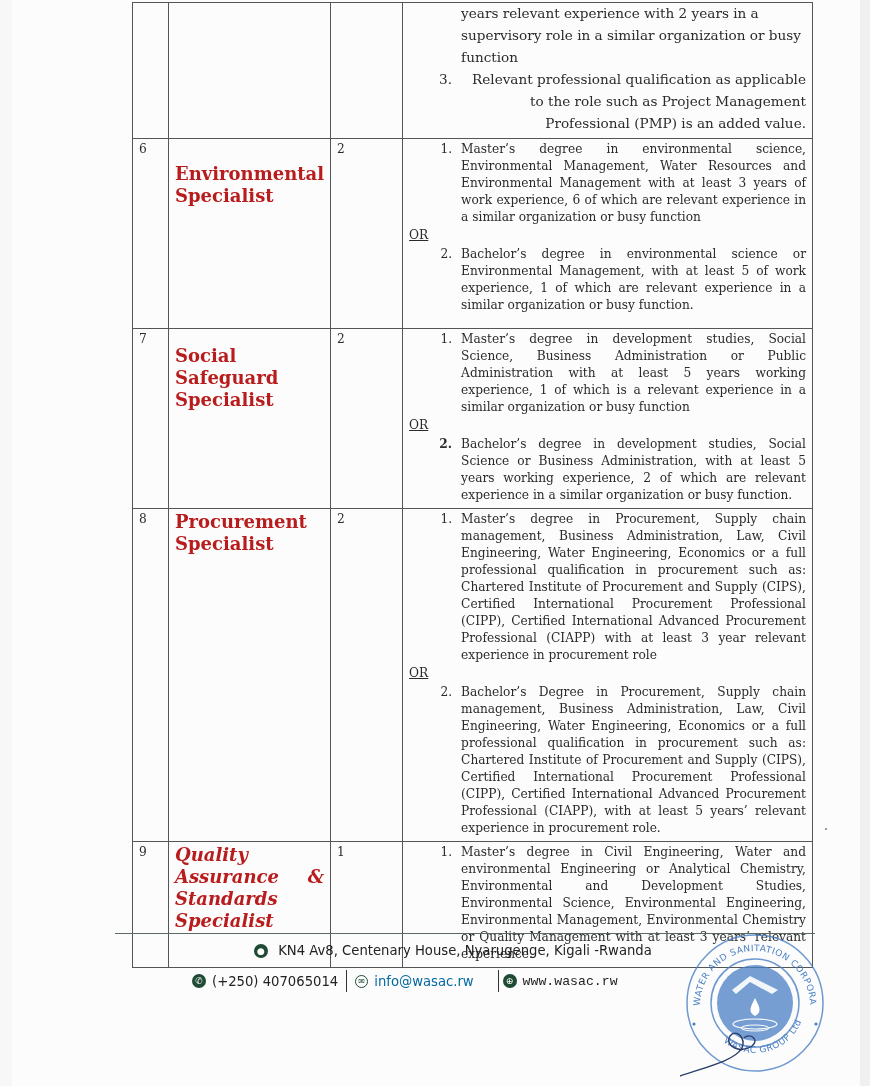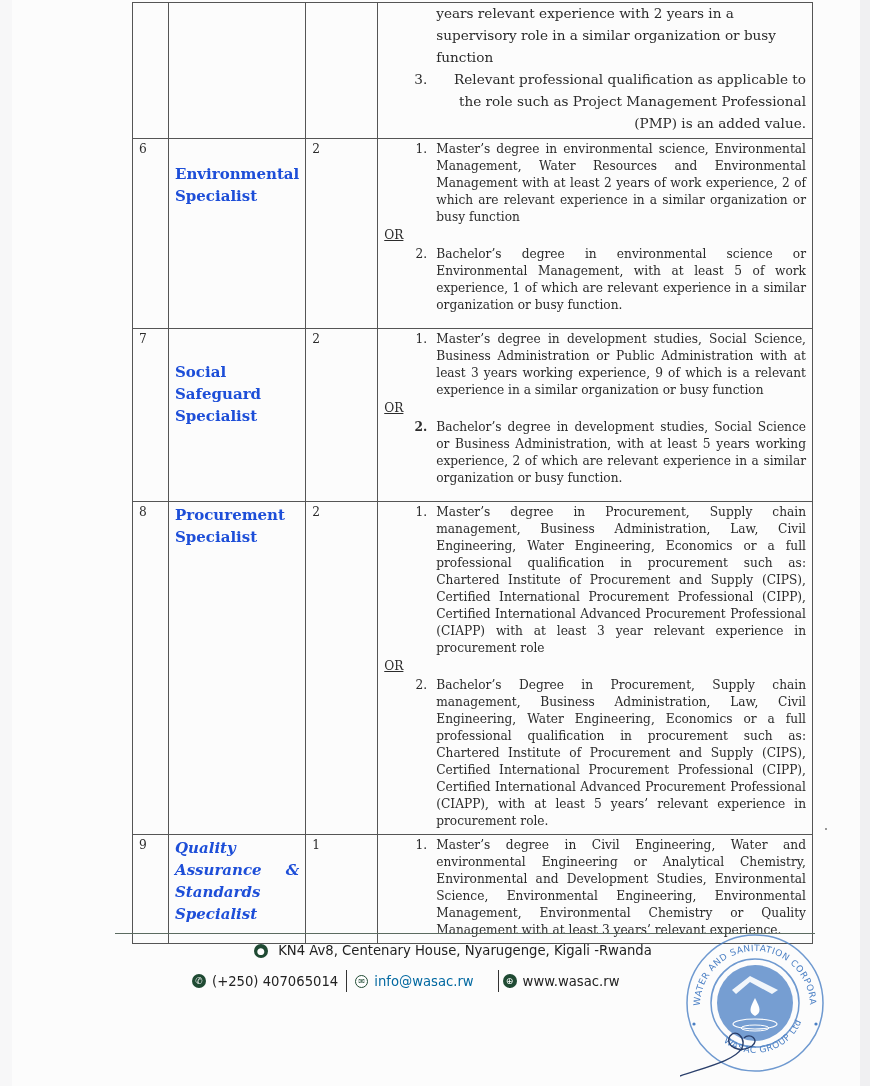--- a/index.html
+++ b/index.html
@@ -21,21 +21,21 @@
     border-collapse:collapse;
     width:681px;
     font-size:12.2px; line-height:17px;
   }
   table.req td {
     border:1.4px solid #555;
     vertical-align:top;
     padding:2px 6px 4px 6px;
   }
   td.c-no { width:23px; }
-  td.c-title { width:121px; font-weight:bold; font-size:15px; line-height:22px; color:#1d4ed8; }
+  td.c-title { width:121px; font-weight:bold; font-size:18px; line-height:22px; color:#b91c1c; }
   td.c-num { width:59px; }
   td.c-desc { padding-left:4px; padding-right:6px; }
   .req-item { display:flex; text-align:justify; }
   .req-num { width:52px; flex:0 0 52px; text-align:right; padding-right:9px; box-sizing:border-box; }
   .req-text { flex:1; }
   .or { margin:1px 0 2px 0;text-decoration:underline; }
   .bold { font-weight:bold; }
   .first-row td.c-desc { font-size:13.6px; line-height:22px; }
   .first-row .req-num { width:52px; }
 
@@ -86,40 +86,40 @@
 
   <tr style="height:190px;">
     <td class="c-no">6</td>
     <td class="c-title">
           <div style="margin-top:22px;">Environmental Specialist</div>
         </td>
     <td class="c-num">2</td>
     <td class="c-desc">
       <div class="req-item">
         <span class="req-num">1.</span>
-        <span class="req-text">Master’s degree in environmental science, Environmental Management, Water Resources and Environmental Management with at least 2 years of work experience, 2 of which are relevant experience in a similar organization or busy function</span>
+        <span class="req-text">Master’s degree in environmental science, Environmental Management, Water Resources and Environmental Management with at least 3 years of work experience, 6 of which are relevant experience in a similar organization or busy function</span>
       </div>
       <div class="or">OR</div>
       <div class="req-item">
         <span class="req-num">2.</span>
         <span class="req-text">Bachelor’s degree in environmental science or Environmental Management, with at least 5 of work experience, 1 of which are relevant experience in a similar organization or busy function.</span>
       </div>
     </td>
   </tr>
 
   <tr style="height:173px;">
     <td class="c-no">7</td>
     <td class="c-title">
-          <div style="margin-top:30px;">Social Safeguard Specialist</div>
+          <div style="margin-top:14px;">Social Safeguard Specialist</div>
         </td>
     <td class="c-num">2</td>
     <td class="c-desc">
       <div class="req-item">
         <span class="req-num">1.</span>
-        <span class="req-text">Master’s degree in development studies, Social Science, Business Administration or Public Administration with at least 3 years working experience, 9 of which is a relevant experience in a similar organization or busy function</span>
+        <span class="req-text">Master’s degree in development studies, Social Science, Business Administration or Public Administration with at least 5 years working experience, 1 of which is a relevant experience in a similar organization or busy function</span>
       </div>
       <div class="or">OR</div>
       <div class="req-item">
         <span class="req-num bold">2.</span>
         <span class="req-text">Bachelor’s degree in development studies, Social Science or Business Administration, with at least 5 years working experience, 2 of which are relevant experience in a similar organization or busy function.</span>
       </div>
     </td>
   </tr>
 
   <tr style="height:327px;">
@@ -163,21 +163,21 @@
 </div>
 
 <div class="footer contacts" style="position:absolute;">
   <span class="ic">✆</span>
   <span>(+250) 407065014</span>
   <span class="sep"></span>
   <span class="ic" style="background:#fff;color:#1f4a33;border:1.6px solid #1f4a33;width:11px;height:11px;line-height:11px;font-size:8px;">✉</span>
   <a style="color:#0369a1;text-decoration:none;">info@wasac.rw</a>
   <span class="sep" style="margin-left:24px;margin-right:4px;"></span>
   <span class="ic">⊕</span>
-  <a style="color:#222;text-decoration:none;">www.wasac.rw</a>
+  <a style="color:#222;text-decoration:none;font-family:Liberation Mono, monospace;">www.wasac.rw</a>
 </div>
 
 <svg class="stamp" viewBox="0 0 150 150">
   <defs>
     <path id="arcTop" d="M 20 78 A 55 55 0 0 1 130 78"></path>
     <path id="arcBot" d="M 28 92 A 50 50 0 0 0 122 92"></path>
   </defs>
   <circle cx="75" cy="75" r="68" fill="none" stroke="#4a7fc4" stroke-width="1.5" opacity="0.8"></circle>
   <circle cx="75" cy="75" r="44" fill="none" stroke="#4a7fc4" stroke-width="1.5" opacity="0.8"></circle>
   <circle cx="75" cy="75" r="38" fill="#4a7fc4" opacity="0.75"></circle>

